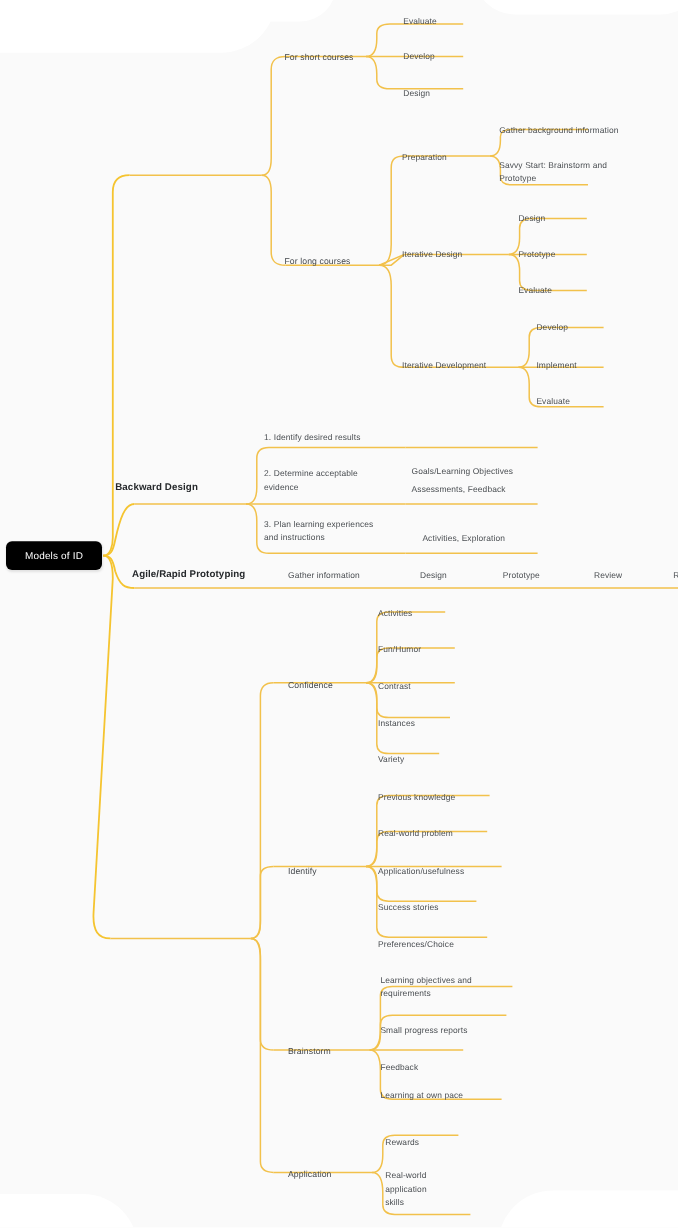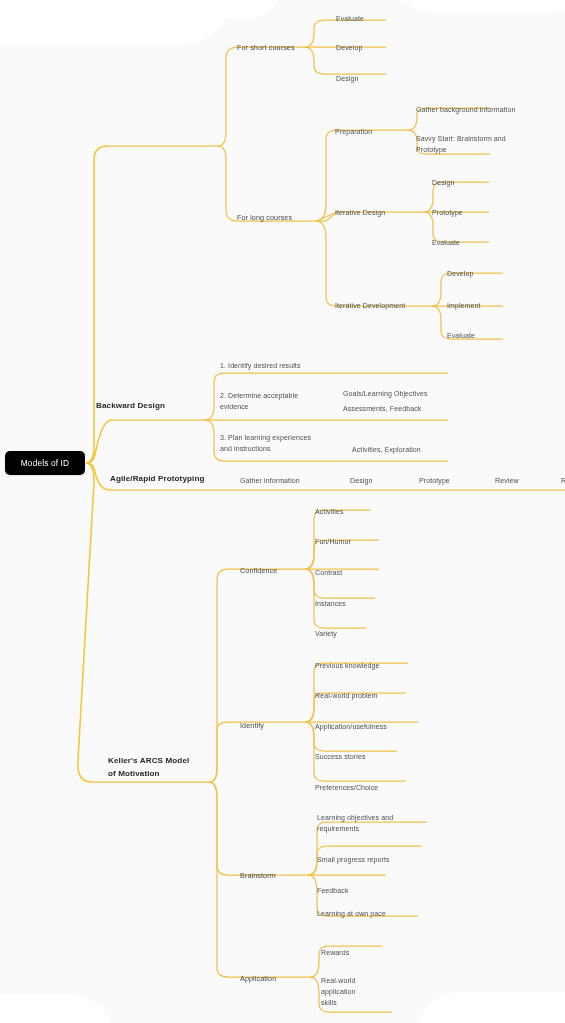--- a/index.html
+++ b/index.html
@@ -183,22 +183,20 @@
 and instructions</div>
   <div class="node l3" style="left:352px; top:444px;">Activities, Exploration</div>
 
   <div class="node l1" style="left:110px; top:473px;text-align:right;">Agile/Rapid Prototyping</div>
   <div class="node l3" style="left:240px; top:475px;">Gather  information</div>
   <div class="node l3" style="left:350px; top:475px;">Design</div>
   <div class="node l3" style="left:419px; top:475px;">Prototype</div>
   <div class="node l3" style="left:495px; top:475px;">Review</div>
   <div class="node l3" style="left:561px; top:475px;">R</div>
 
-  <div class="node l1" style="left:108px; top:755px; width:100px;">Keller's ARCS Model
-of Motivation</div>
 
   <div class="node l2" style="left:240px; top:565px;">Confidence</div>
   <div class="node l3" style="left:315px; top:506px;">Activities</div>
   <div class="node l3" style="left:315px; top:536px;">Fun/Humor</div>
   <div class="node l3" style="left:315px; top:567px;">Contrast</div>
   <div class="node l3" style="left:315px; top:598px;">Instances</div>
   <div class="node l3" style="left:315px; top:628px;">Variety</div>
 
   <div class="node l2" style="left:240px; top:720px;">Identify</div>
   <div class="node l3" style="left:315px; top:660px;">Previous knowledge</div>

